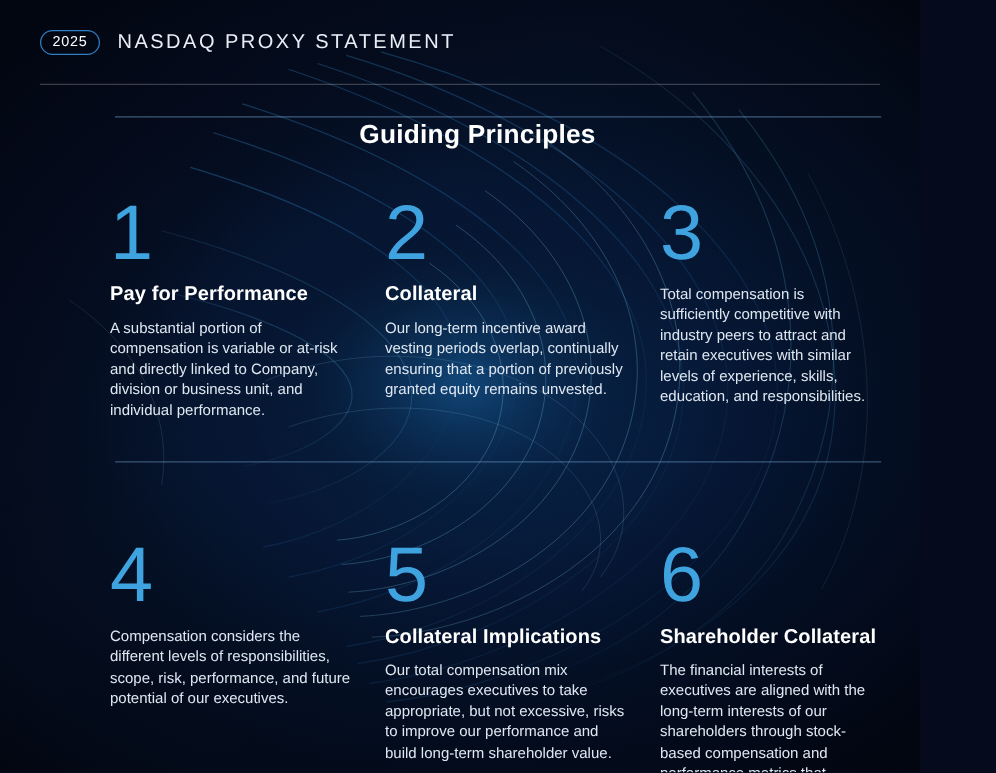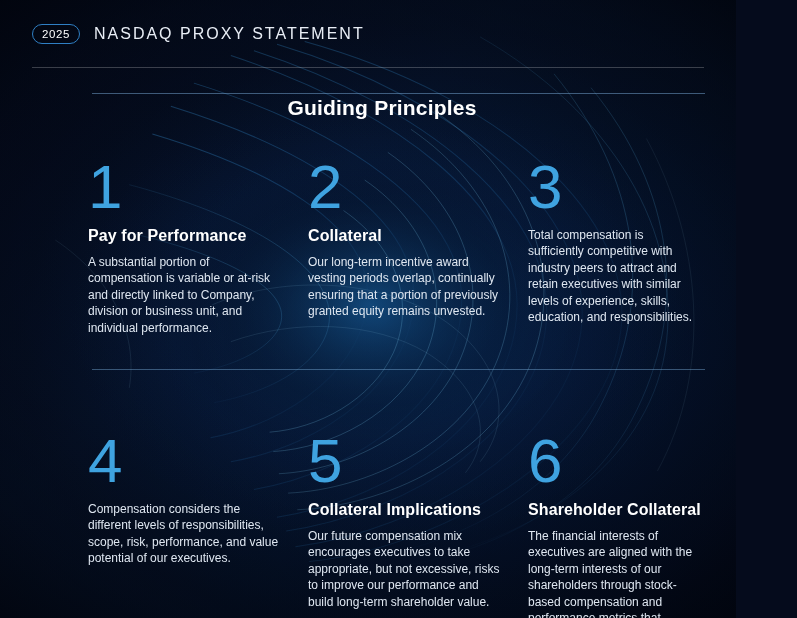--- a/index.html
+++ b/index.html
@@ -239,27 +239,27 @@
       <div class="cell-body">Our long-term incentive award vesting periods overlap, continually ensuring that a portion of previously granted equity remains unvested.</div>
     </div>
 
     <div class="cell">
       <div class="numeral">3</div>
       <div class="cell-body">Total compensation is sufficiently competitive with industry peers to attract and retain executives with similar levels of experience, skills, education, and responsibilities.</div>
     </div>
 
     <div class="cell row2">
       <div class="numeral">4</div>
-      <div class="cell-body">Compensation considers the different levels of responsibilities, scope, risk, performance, and value potential of our executives.</div>
+      <div class="cell-body">Compensation considers the different levels of responsibilities, scope, risk, performance, and future potential of our executives.</div>
     </div>
 
     <div class="cell row2">
       <div class="numeral">5</div>
       <div class="cell-title">Collateral Implications</div>
-      <div class="cell-body">Our future compensation mix encourages executives to take appropriate, but not excessive, risks to improve our performance and build long-term shareholder value.</div>
+      <div class="cell-body">Our total compensation mix encourages executives to take appropriate, but not excessive, risks to improve our performance and build long-term shareholder value.</div>
     </div>
 
     <div class="cell row2">
       <div class="numeral">6</div>
       <div class="cell-title">Shareholder Collateral</div>
       <div class="cell-body">The financial interests of executives are aligned with the long-term interests of our shareholders through stock-based compensation and performance metrics that correlate with long-term shareholder value.</div>
     </div>
 
   </div>
 

